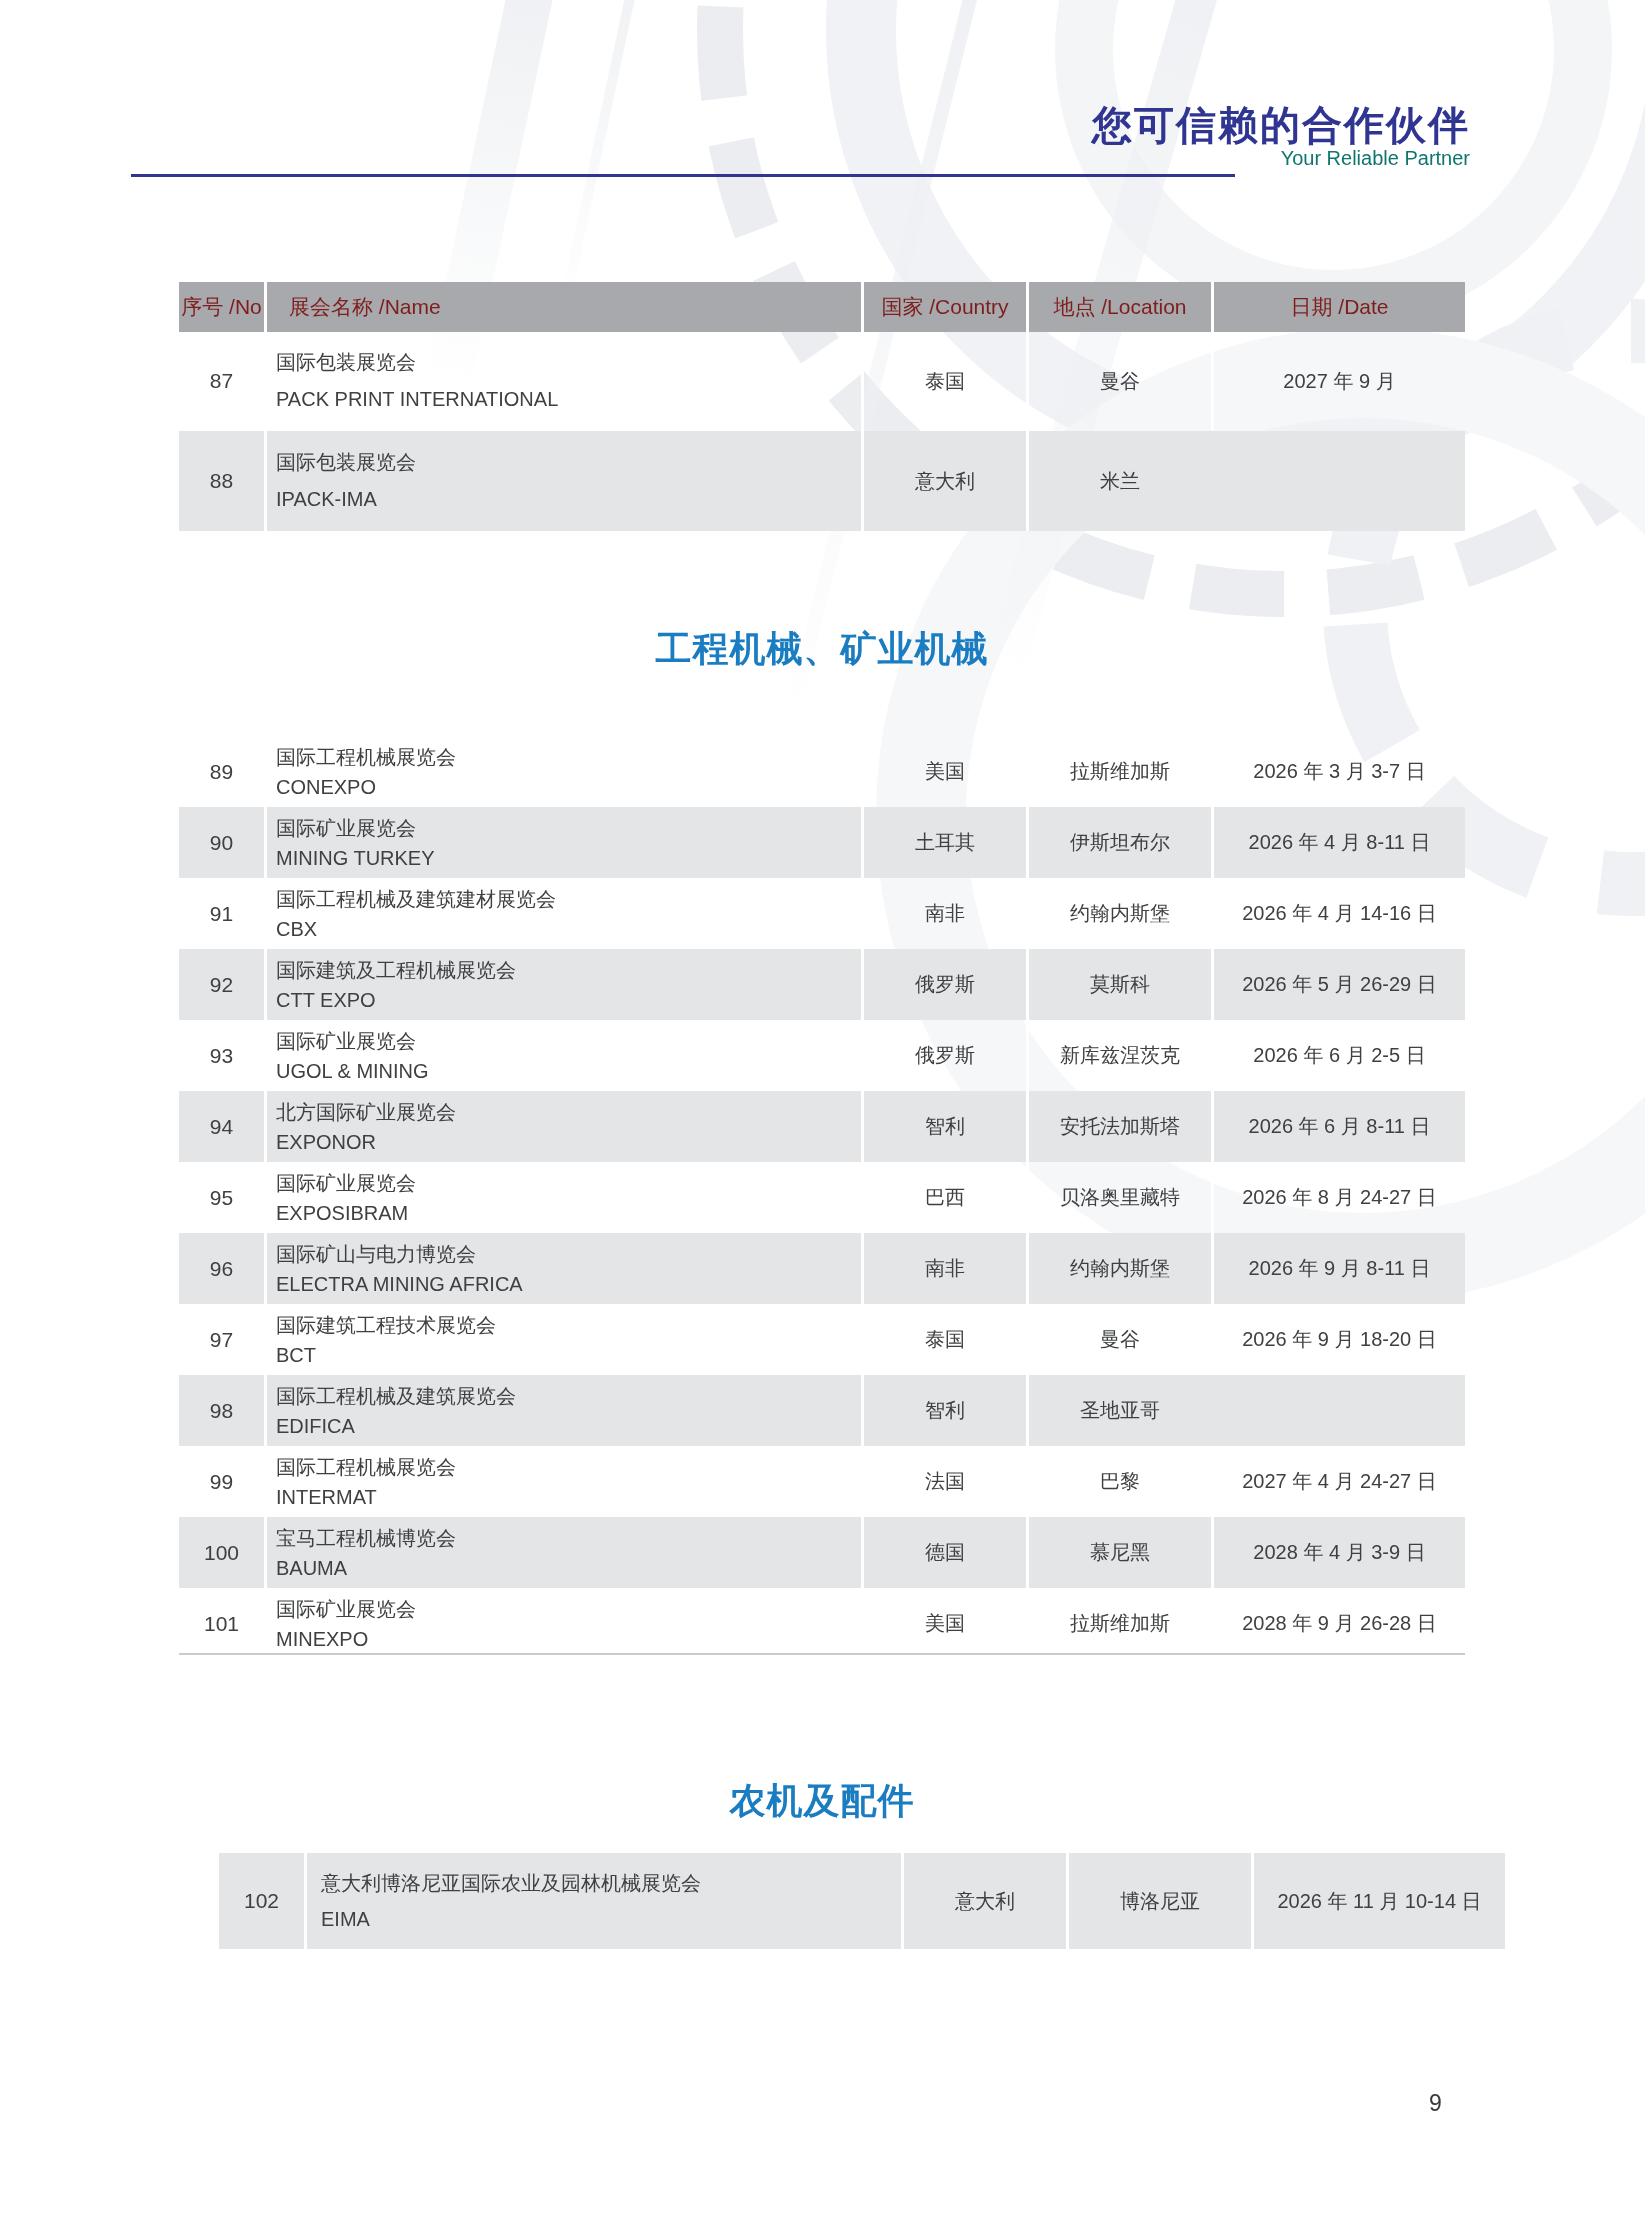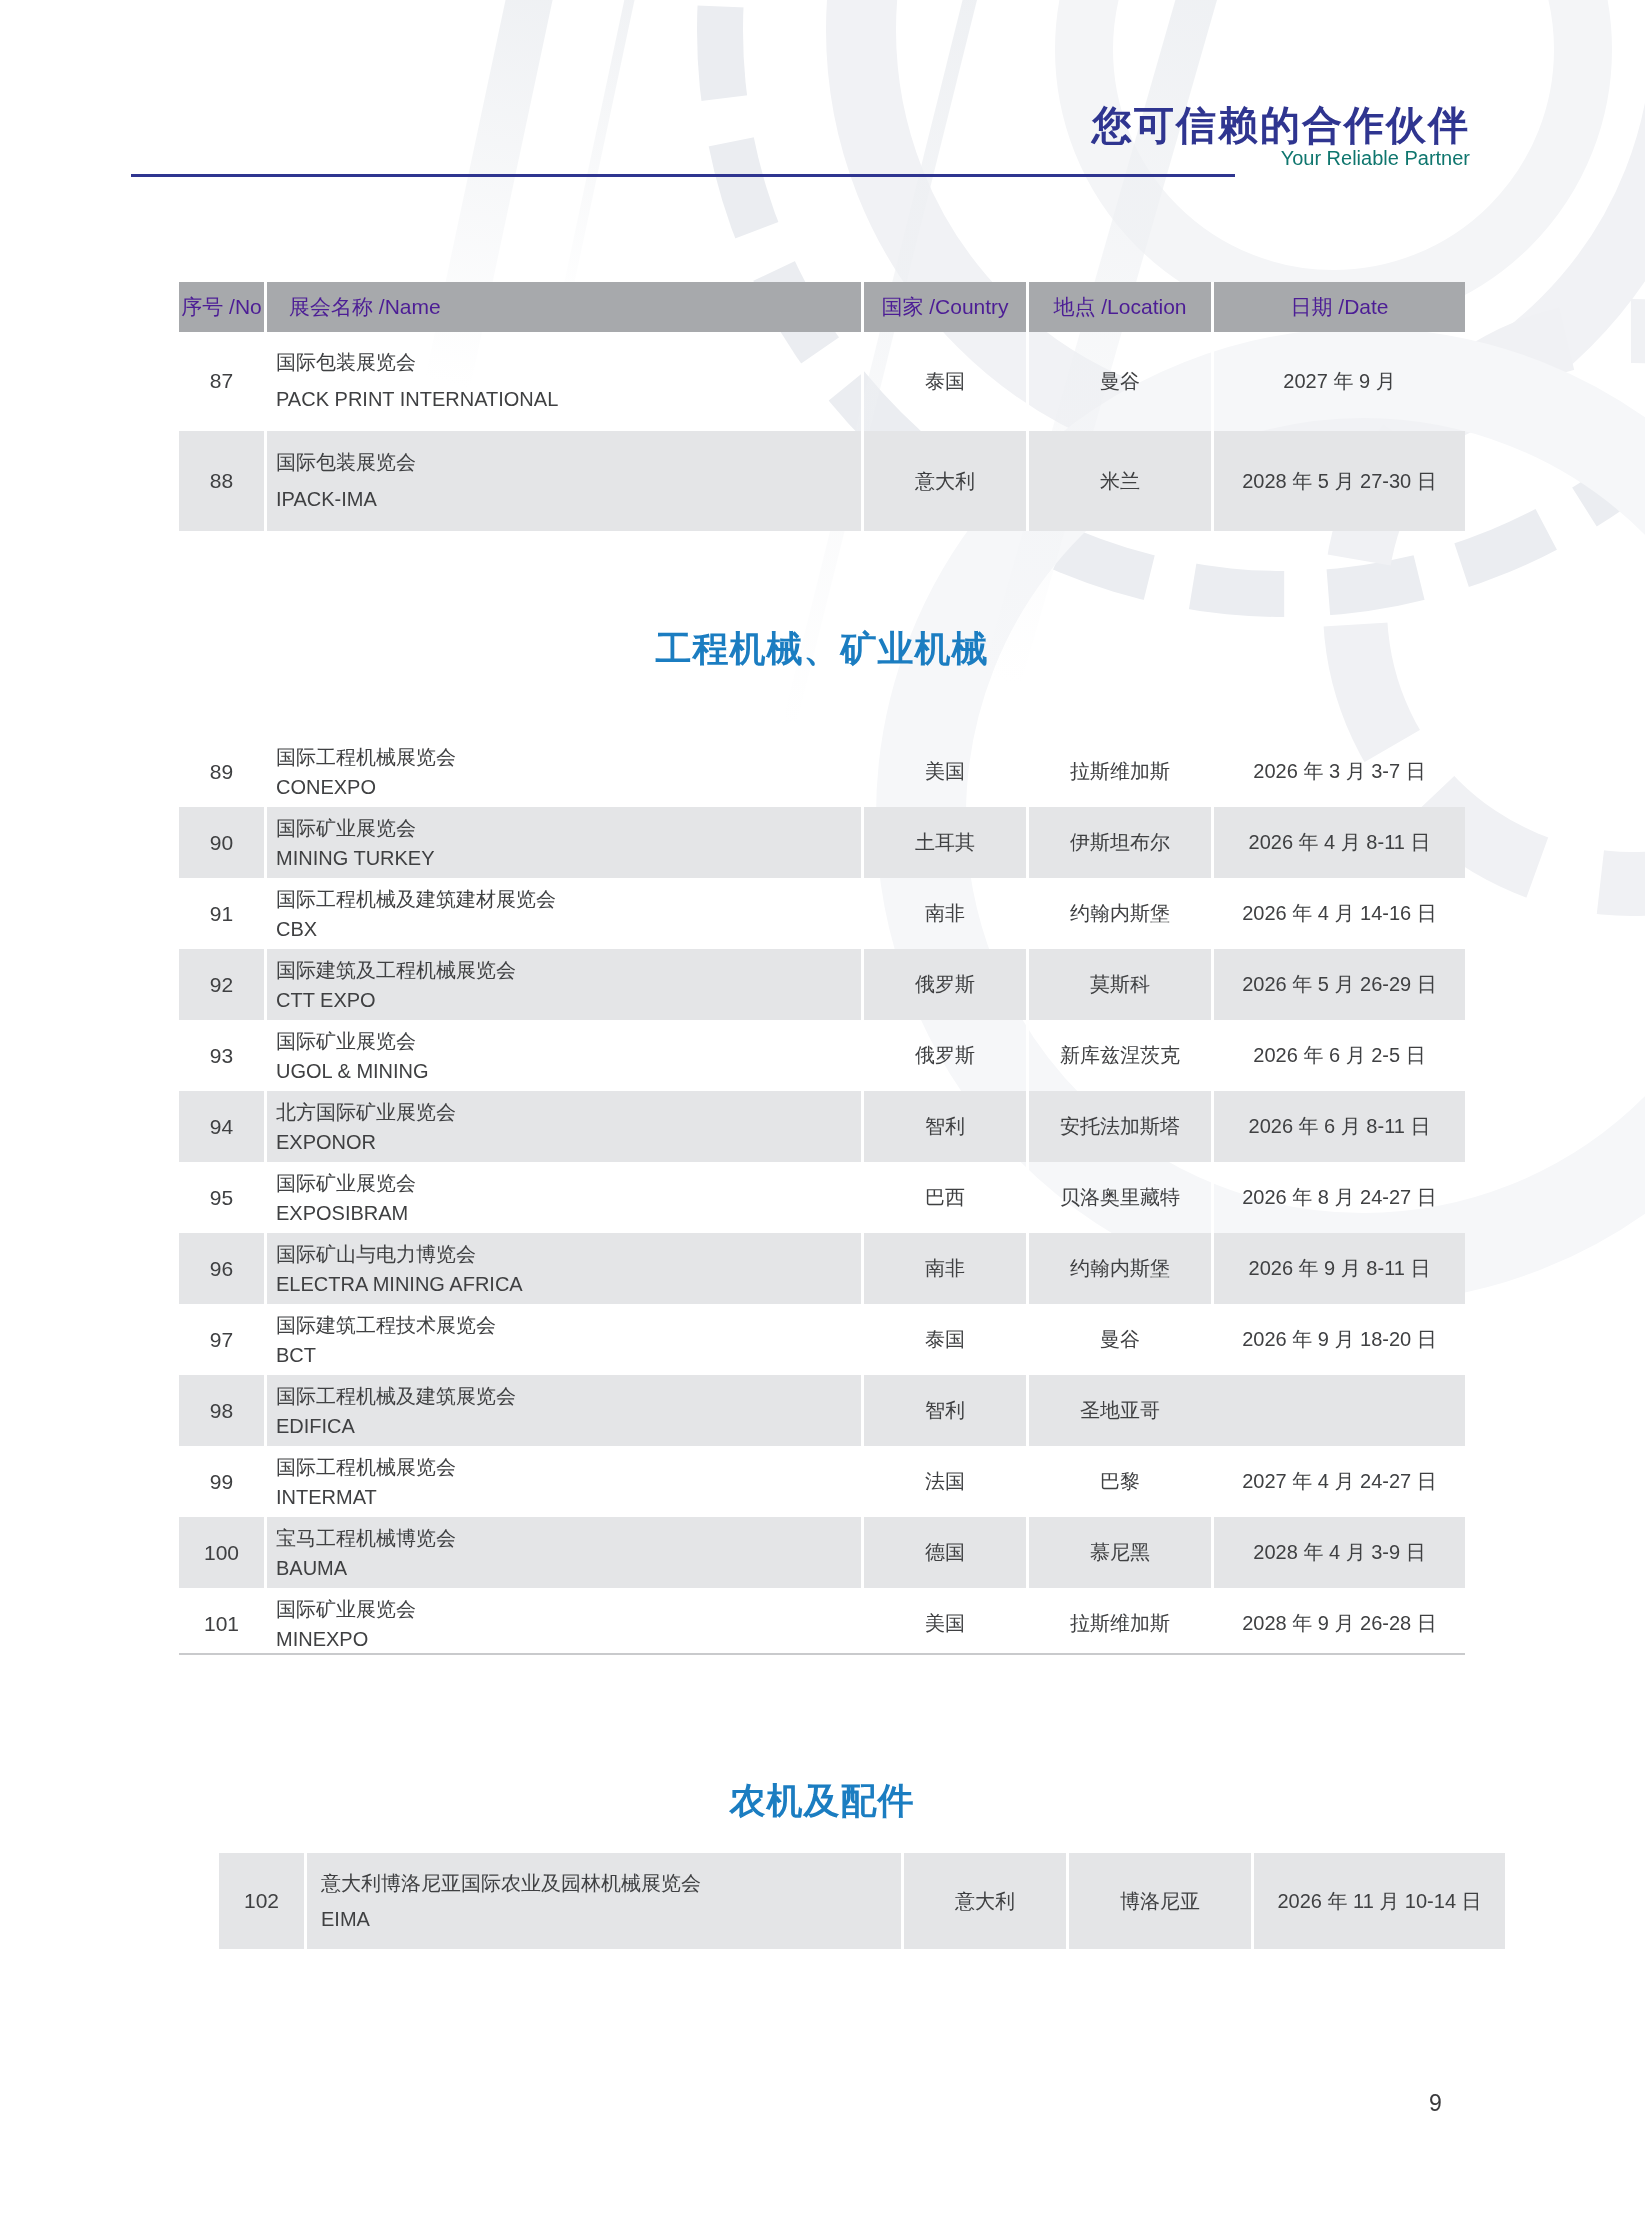--- a/index.html
+++ b/index.html
@@ -31,21 +31,21 @@
     position:absolute; top:147px; right:176px; z-index:2;
     font-size:20px; font-weight:400; color:#0f766e;
   }
   .hdr-line{
     position:absolute; top:174px; left:131px; width:1104px; height:3px;
     background:#2f3590; z-index:2;
   }
   
   .thead{
     position:absolute; left:179px; top:282px; width:1286px; height:50px;
-    display:flex; z-index:1; background:#a7a9ac; color:#4c1d95; font-size:21px;
+    display:flex; z-index:1; background:#a7a9ac; color:#7f1d1d; font-size:21px;
   }
   .thead .h{display:flex; align-items:center; justify-content:center; box-sizing:border-box;}
   .thead .h + .h{border-left:3px solid #ffffff;}
   .h-no{width:85px;}
   .h-name{width:597px; justify-content:flex-start !important; padding-left:22px;}
   .h-country{width:165px;}
   .h-location{width:185px;}
   .h-date{width:254px;}
   .rows{position:absolute; left:179px; width:1286px; z-index:1;}
   .rows-0{top:331px;}
@@ -121,21 +121,20 @@
         <div class="c date">2027 年 9 月</div>
       </div>
       <div class="trow shaded">
         <div class="c no">88</div>
         <div class="c name">
           <div>国际包装展览会</div>
           <div>IPACK-IMA</div>
         </div>
         <div class="c country">意大利</div>
         <div class="c location">米兰</div>
-        <div class="c date">2028 年 5 月 27-30 日</div>
       </div>
     </div>
 
   <div class="sec-title sec-title-1">工程机械、矿业机械</div>
   <div class="rows rows-1">
       <div class="trow">
         <div class="c no">89</div>
         <div class="c name">
           <div>国际工程机械展览会</div>
           <div>CONEXPO</div>

